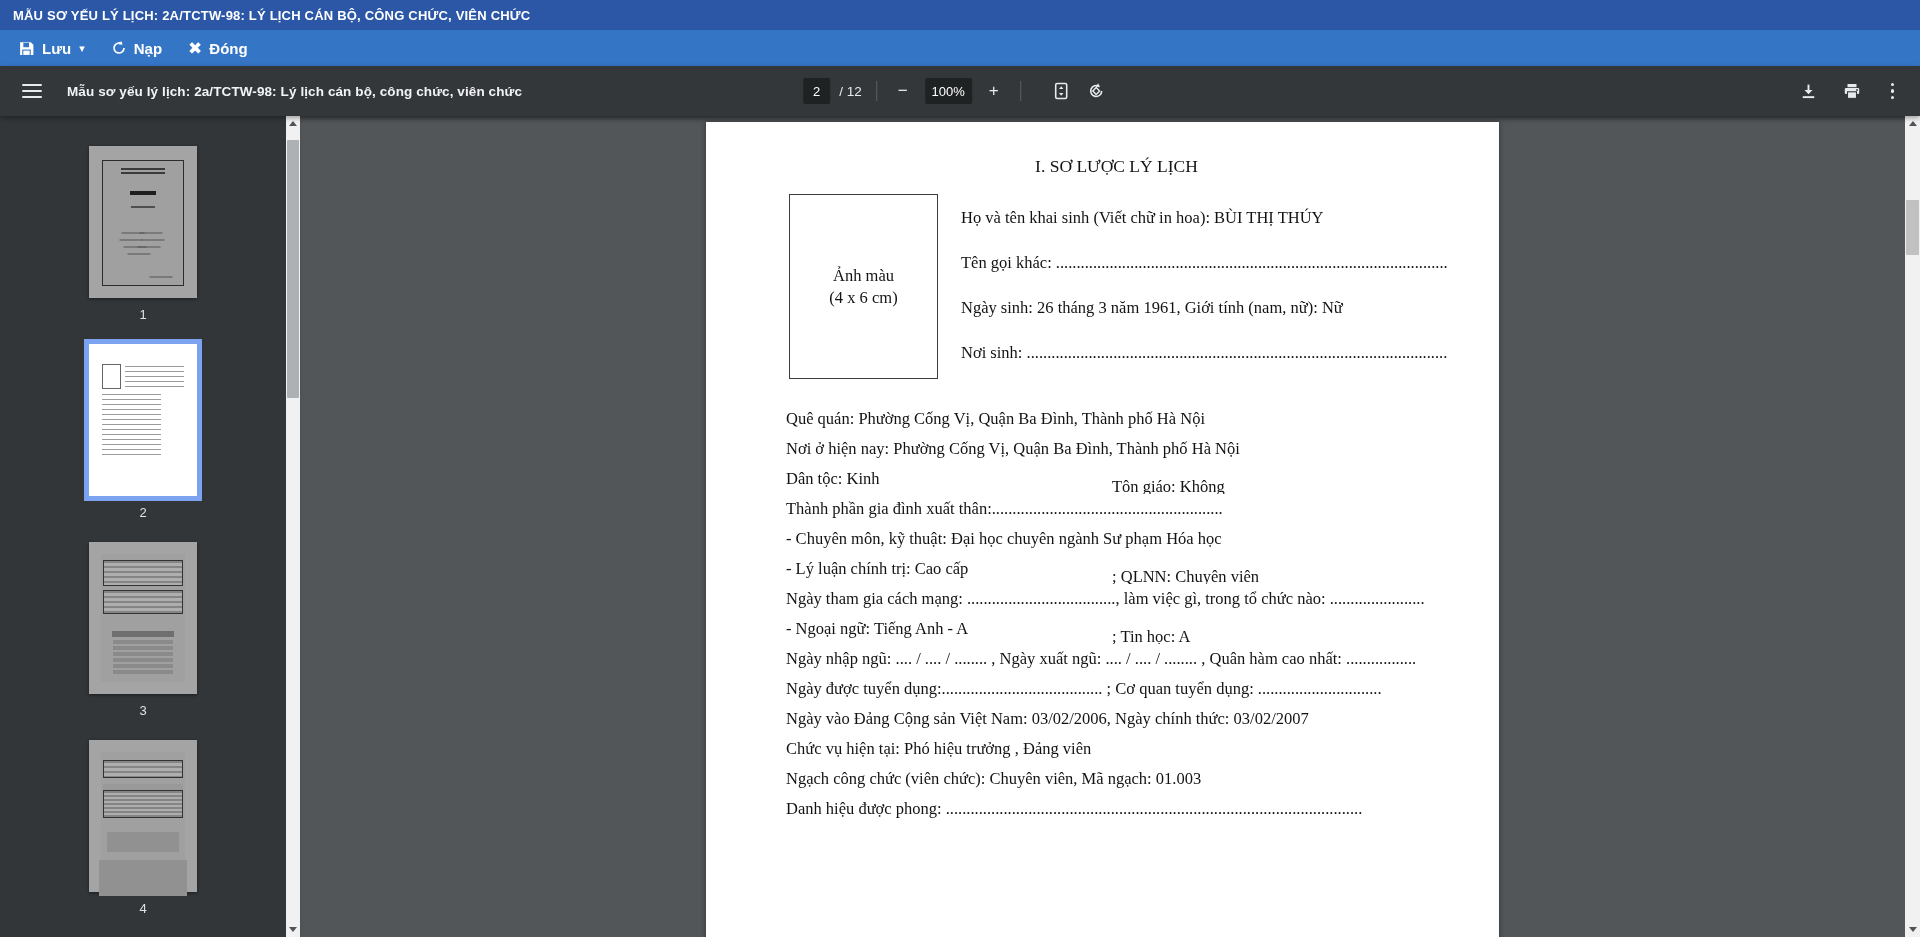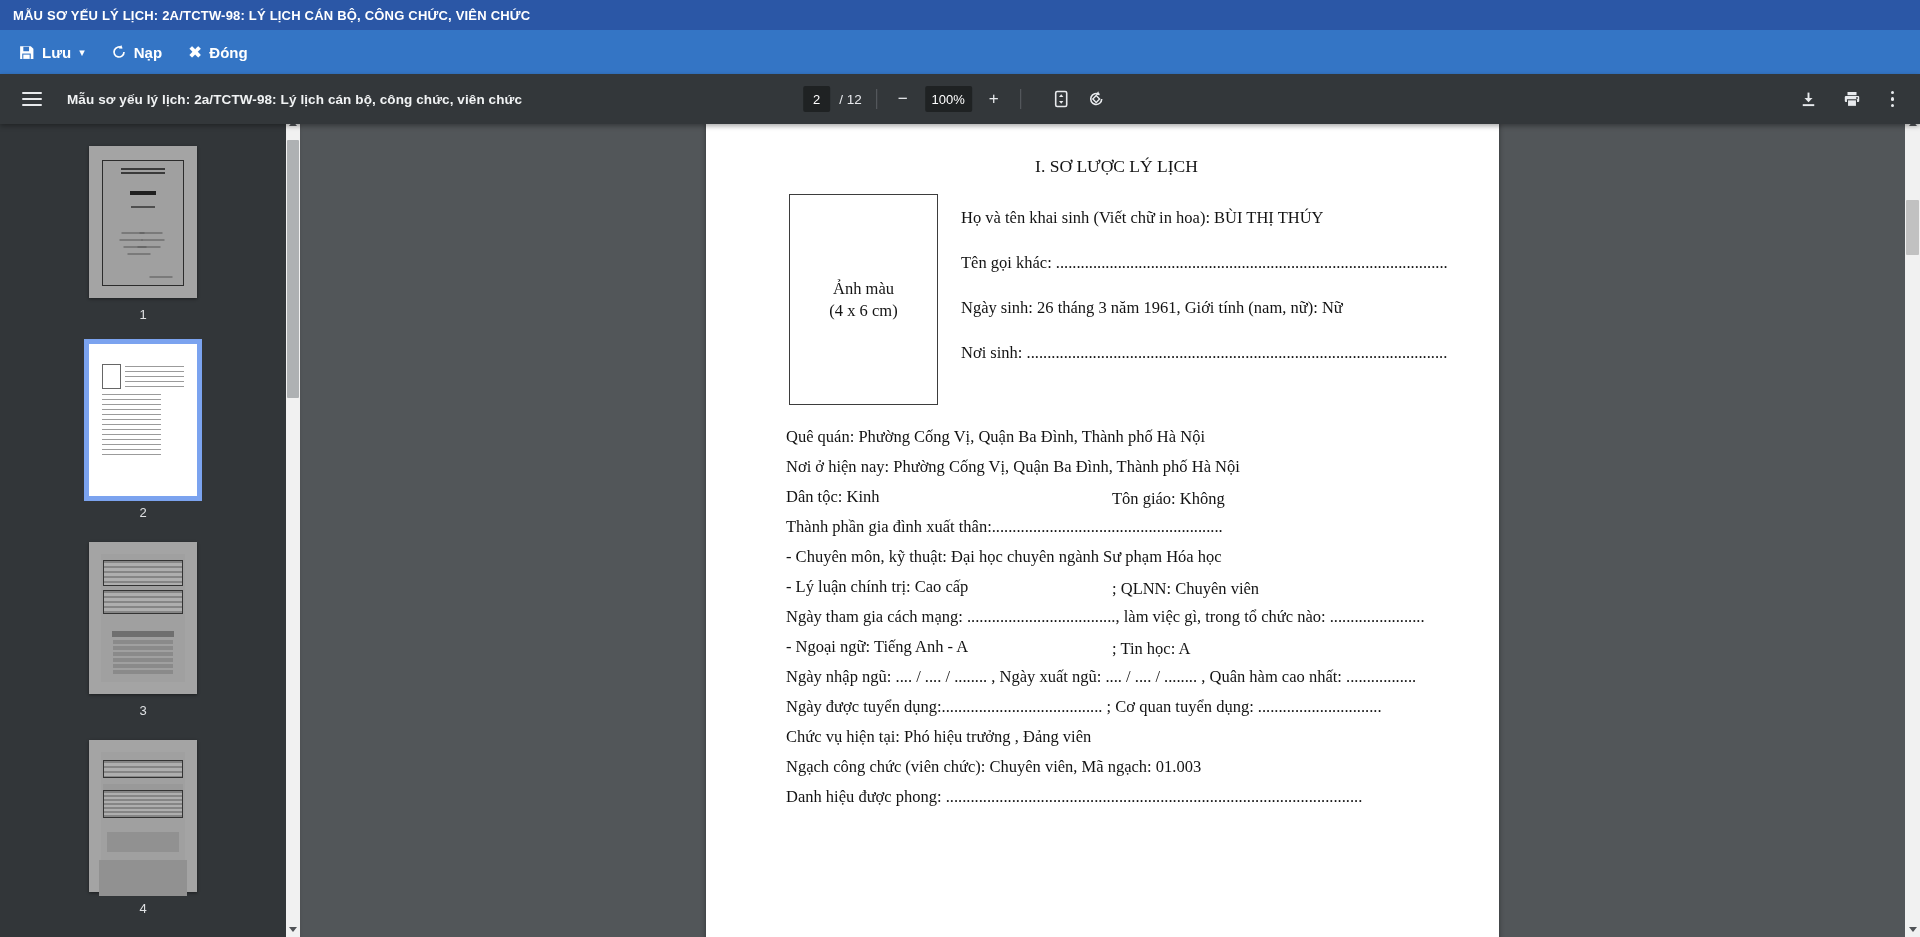--- a/index.html
+++ b/index.html
@@ -5,21 +5,21 @@
   *{margin:0;padding:0;box-sizing:border-box}
   html,body{width:1920px;height:937px;overflow:hidden;background:#525659;
     font-family:"Liberation Sans","DejaVu Sans",sans-serif}
   .app{position:relative;width:1920px;height:937px;overflow:hidden}
 
   
   .titlebar{height:30px;background:#2b57a6;color:#fff;display:flex;align-items:center;
     padding:0 13px;font-size:13px;font-weight:bold;letter-spacing:.2px}
 
   
-  .actionbar{height:44px;background:#3475c5;display:flex;align-items:center;gap:18px;padding:0 14px}
+  .actionbar{height:36px;background:#3475c5;display:flex;align-items:center;gap:18px;padding:0 14px}
   .action-btn{display:flex;align-items:center;gap:7px;color:#fff;font-size:15px;font-weight:bold;cursor:pointer;padding:0 4px}
   .caret{font-size:11px;line-height:1;margin-left:1px}
   .icon-x{font-size:17px;font-weight:bold;line-height:1}
 
   
   .pdf-toolbar{height:50px;background:#33373a;display:flex;align-items:center;padding:0 16px;
     position:relative;color:#e8eaed;box-shadow:0 2px 5px rgba(0,0,0,.35);z-index:5}
   .hamburger{width:20px;height:14px;display:flex;flex-direction:column;justify-content:space-between;cursor:pointer;margin-left:6px}
   .hamburger span{display:block;height:2px;background:#e8eaed;border-radius:1px}
   .pdf-title{margin-left:25px;font-size:13.5px;font-weight:600;color:#f1f3f4;letter-spacing:.1px}
@@ -102,27 +102,27 @@
     box-shadow:inset 0 5px 6px -4px rgba(0,0,0,.45)}
   .page-area{position:absolute;left:0;right:15px;top:0;bottom:0;display:flex;justify-content:center;overflow:hidden}
   .page{width:793px;height:1100px;background:#fff;margin-top:6px;flex:none;
     box-shadow:0 1px 5px rgba(0,0,0,.4);position:relative}
 
   
   .doc{position:absolute;inset:0;padding:32px 52px 0 80px;
     font-family:"Liberation Serif","DejaVu Serif",serif;color:#131313;font-size:16.5px}
   .doc-heading{text-align:center;font-weight:normal;font-size:17.5px;line-height:24px}
   .photo-row{display:flex;margin-top:16px}
-  .photo-box{flex:none;width:149px;height:211px;border:1px solid #3d3d3d;margin-left:3px;
+  .photo-box{flex:none;width:149px;height:185px;border:1px solid #3d3d3d;margin-left:3px;
     display:flex;flex-direction:column;justify-content:center;text-align:center;line-height:22px}
   .intro{flex:1;min-width:0;margin-left:23px;padding-top:13px}
   .intro-line{line-height:22px;margin-bottom:23px;white-space:nowrap;overflow:hidden}
   .body-lines{margin-top:17px}
   .doc-line{position:relative;height:30px;line-height:30px;white-space:nowrap;overflow:hidden}
-  .doc-line .col2{position:absolute;left:326px;top:2px}
+  .doc-line .col2{position:absolute;left:326px;top:8px}
 </style>
 </head>
 <body>
 
 <div class="app">
 
   <div class="titlebar">
     <span>MẪU SƠ YẾU LÝ LỊCH: 2A/TCTW-98: LÝ LỊCH CÁN BỘ, CÔNG CHỨC, VIÊN CHỨC</span>
   </div>
 
@@ -333,20 +333,24 @@
                 <div class="doc-line">
                   <span>Ngày nhập ngũ:  .... / .... / ........ , Ngày xuất ngũ:  .... / .... / ........ , Quân hàm cao nhất: .................</span>
                   
                 </div>
 
                 <div class="doc-line">
                   <span>Ngày được tuyển dụng:....................................... ; Cơ quan tuyển dụng: ..............................</span>
                   
                 </div>
 
+                <div class="doc-line">
+                  <span>Ngày vào Đảng Cộng sản Việt Nam: 03/02/2006, Ngày chính thức: 03/02/2007</span>
+                  
+                </div>
 
                 <div class="doc-line">
                   <span>Chức vụ hiện tại: Phó hiệu trưởng , Đảng viên</span>
                   
                 </div>
 
                 <div class="doc-line">
                   <span>Ngạch công chức (viên chức): Chuyên viên, Mã ngạch: 01.003</span>
                   
                 </div>

